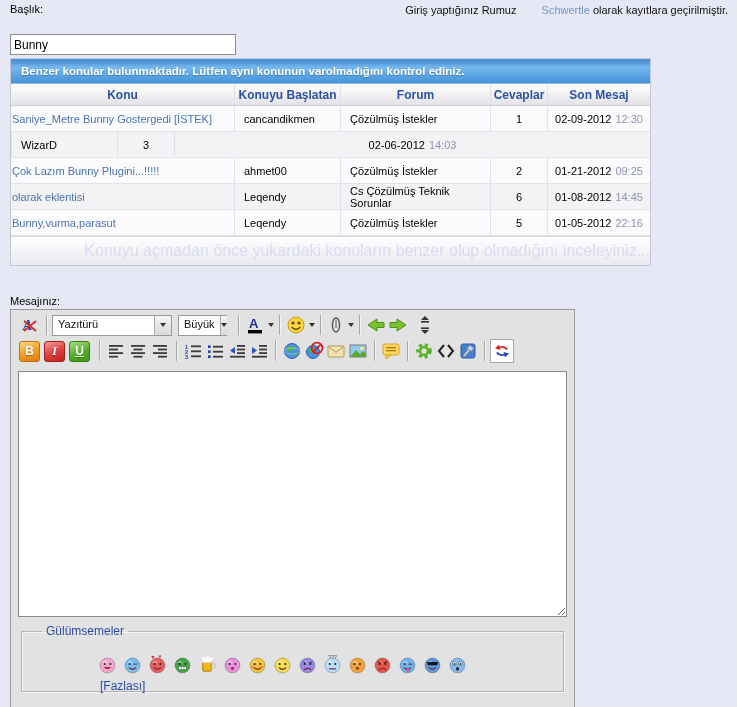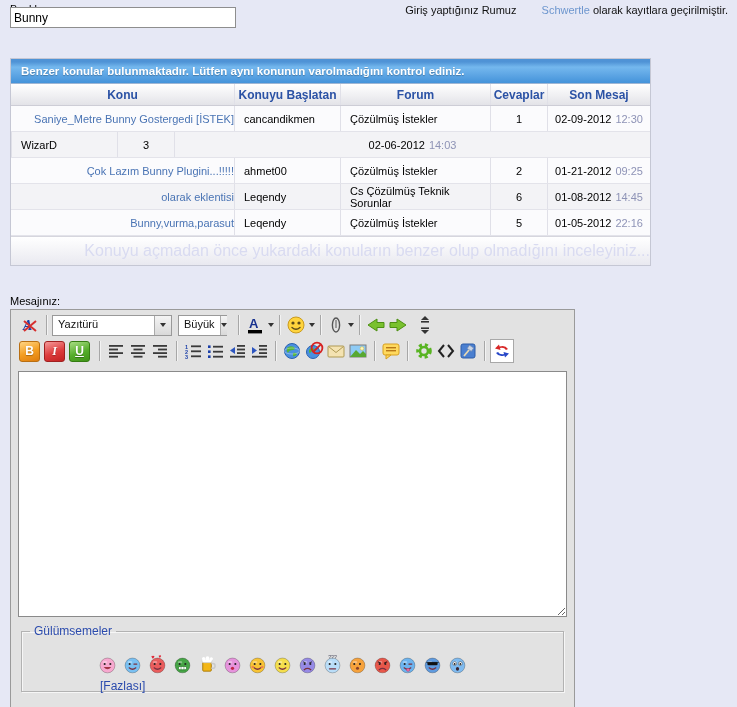--- a/index.html
+++ b/index.html
@@ -5,21 +5,21 @@
   html,body{margin:0;padding:0;}
   body{
     width:737px;height:707px;overflow:hidden;position:relative;
     background:#e6e8f5;
     font-family:"Liberation Sans","DejaVu Sans",sans-serif;
     font-size:11px;color:#000;
   }
   
   .fld-label{position:absolute;left:10px;top:3px;font-size:11px;}
   .title-input{
-    position:absolute;left:10px;top:7px;width:218px;height:17px;
+    position:absolute;left:10px;top:34px;width:218px;height:17px;
     border:1px solid #8e8e8e;background:#fff;font-family:inherit;font-size:12px;
     padding:1px 3px;outline:none;
   }
   .login-notice{position:absolute;top:4px;right:9px;font-size:11px;color:#111;}
   .login-notice a{color:#6d96ce;text-decoration:none;margin-left:22px;}
   
   .tbl{
     position:absolute;left:10px;top:58px;width:639px;
     border:1px solid #c5c7d4;background:#fff;
   }
@@ -39,21 +39,21 @@
   .cell{box-sizing:border-box;}
   .c0{width:223px;}
   .c1{width:106px;border-left:1px solid #e0e0e8;}
   .c2{width:150px;border-left:1px solid #e0e0e8;}
   .c3{width:57px;border-left:1px solid #e0e0e8;}
   .c4{width:100px;border-left:1px solid #e0e0e8;flex:1;}
   .tbl-row{display:flex;height:25px;border-bottom:1px solid #e3e3ea;}
   .tbl-row.alt1{background:#fbfbfd;}
   .tbl-row.alt2{background:#f3f3f6;}
   .tbl-row .cell{display:flex;align-items:center;font-size:11px;}
-  .tbl-row .c0{padding-left:13px;justify-content:flex-end;}
+  .tbl-row .c0{padding-left:1px;}
   .tbl-row .c1,.tbl-row .c2{padding-left:9px;}
   .tbl-row .c3{justify-content:center;}
   .tbl-row .c4{justify-content:center;}
   .topic-link{color:#4a74b4;text-decoration:none;cursor:pointer;}
   .lp-time{color:#8e93b6;margin-left:4px;}
   .tbl-foot{
     height:28px;line-height:28px;text-align:right;
     background:linear-gradient(#ffffff,#e9e9f0);
     color:#d9dbf1;font-size:16px;border-top:1px solid #d6d6de;
   }
@@ -98,21 +98,21 @@
   .msg-textarea{
     display:block;margin:5px 7px 0 7px;width:549px;height:246px;
     box-sizing:border-box;border:1px solid #8a8a8a;background:#fff;
     font-family:inherit;font-size:12px;resize:both;outline:none;padding:3px;
   }
   fieldset.smilies{
     margin:7px 10px 0 10px;border:1px solid #b2b2b2;
     box-shadow:inset 1px 1px 0 #f6f6f6, 1px 1px 0 #f6f6f6;
     padding:2px 8px 6px 8px;height:58px;
   }
-  fieldset.smilies legend{color:#2b4bad;font-size:12px;padding:0 4px;}
+  fieldset.smilies legend{color:#2b4bad;font-size:12px;padding:0 4px;margin-left:12px;}
   .smiley-row{display:flex;align-items:flex-end;gap:6px;padding:10px 0 2px 68px;height:24px;}
   .smiley-row span{cursor:pointer;line-height:0;}
   .more-link{display:inline-block;margin:3px 0 0 70px;color:#2b4bad;text-decoration:none;font-size:12px;cursor:pointer;}
   .mo{fill:none;stroke:#7a3040;stroke-width:1.3;stroke-linecap:round;}
   .bars{fill:#3a3a3a;}
 </style>
 </head>
 <body>
 
 <label class="fld-label">Başlık:</label>

